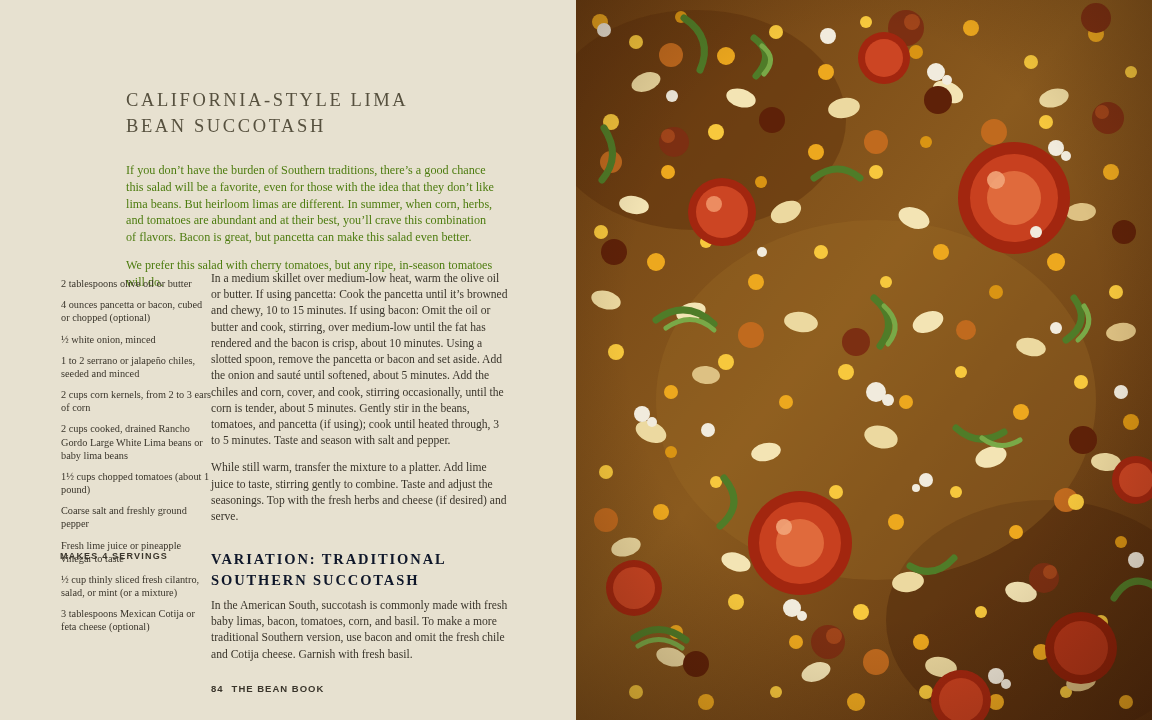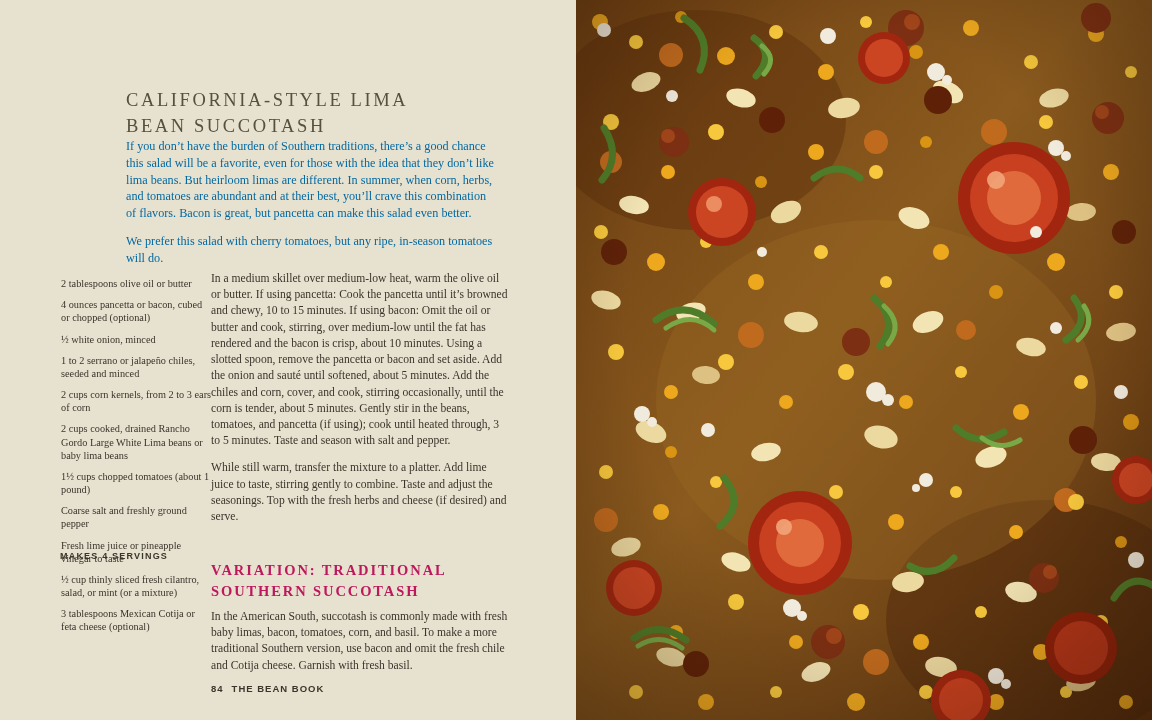--- a/index.html
+++ b/index.html
@@ -7,37 +7,37 @@
   .spread{position:relative;width:1152px;height:720px;display:flex;border-radius:7px;}
   .page-left{position:relative;width:576px;height:720px;background:#e7e1d0;}
   .page-right{position:relative;width:576px;height:720px;overflow:hidden;}
   .page-right svg{display:block;}
 
   .title{
     position:absolute;left:126px;top:76px;width:420px;
     font-size:18.5px;line-height:1.38;letter-spacing:2.6px;
     color:#56503e;white-space:pre-line;font-weight:400;
   }
-  .intro{position:absolute;left:126px;top:138px;width:372px;color:#0369a1;}
+  .intro{position:absolute;left:126px;top:162px;width:372px;color:#4d7c0f;}
   .intro p{margin:0 0 11px 0;font-size:12.2px;line-height:1.38;}
 
   .ingredients{position:absolute;left:60px;top:277px;width:152px;color:#3a352b;}
   .ingredients .ing{font-size:10.3px;line-height:1.28;margin:0 0 8px 1px;}
   .yield{
     position:absolute;left:60px;top:551px;
     font-family:"Liberation Sans",sans-serif;font-size:9px;font-weight:700;
     letter-spacing:1.2px;color:#3a352b;
   }
 
   .method{position:absolute;left:211px;top:271px;width:300px;color:#3a352b;}
   .method p{margin:0 0 11px 0;font-size:11.6px;line-height:1.4;}
   .variation-heading{
-    margin:35px 0 8px 0;
+    margin:24px 0 8px 0;
     font-size:14.5px;line-height:1.4;letter-spacing:1.9px;
-    color:#be185d;white-space:pre-line;
+    color:#0f172a;white-space:pre-line;
   }
 
   .footer{
     position:absolute;left:211px;top:683px;
     font-family:"Liberation Sans",sans-serif;font-size:9.5px;font-weight:700;
     letter-spacing:1px;color:#3a352b;display:flex;gap:8px;align-items:baseline;
   }
 </style>
 </head>
 <body>

